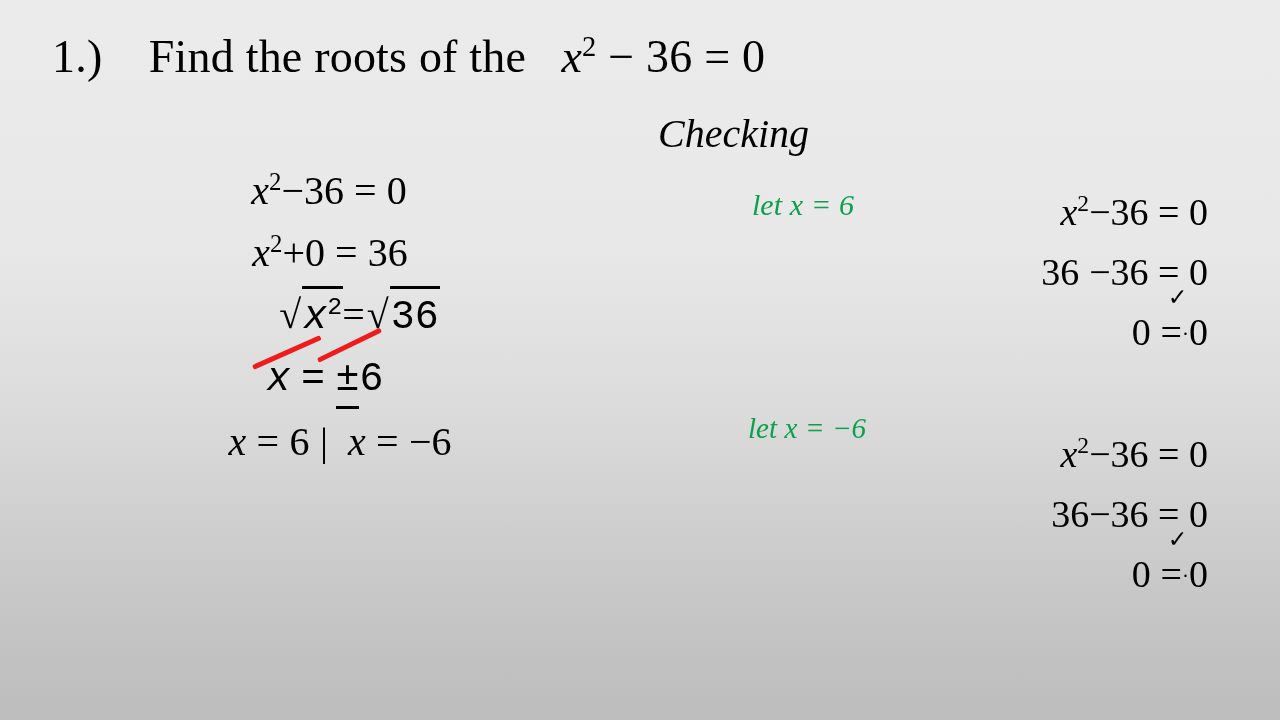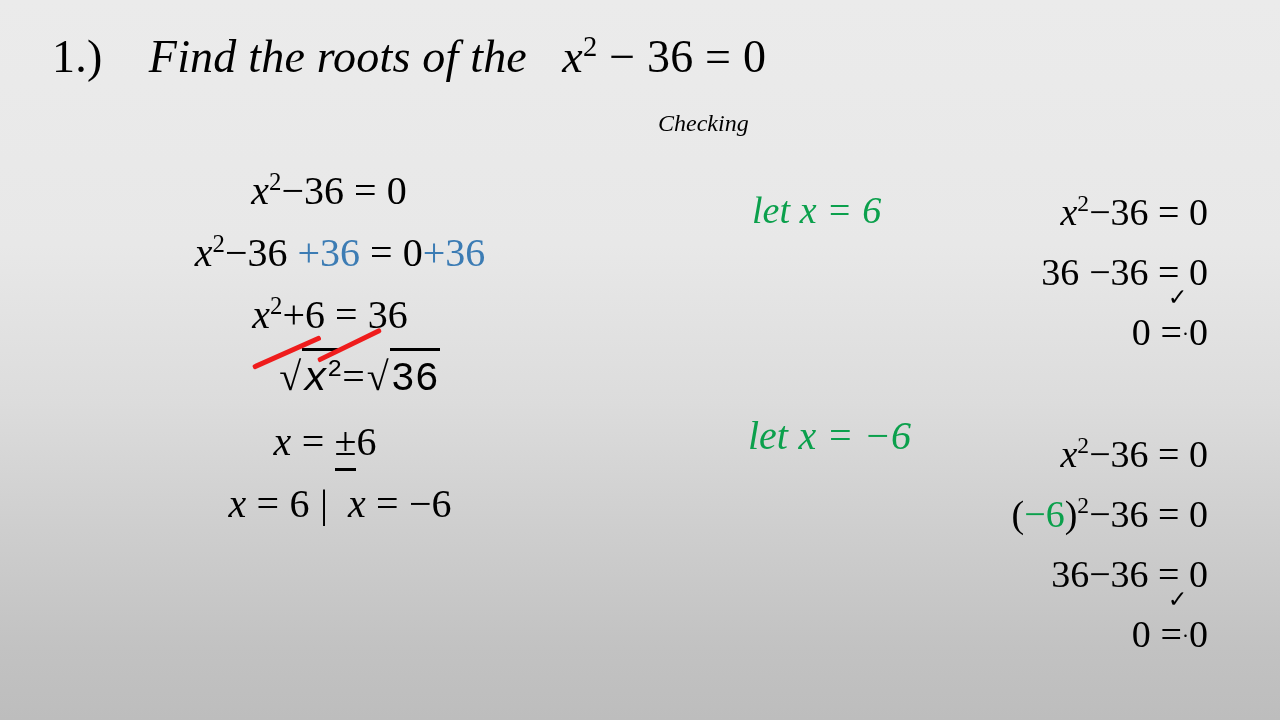--- a/index.html
+++ b/index.html
@@ -35,41 +35,41 @@
   
   #title {
     position: absolute;
     left: 52px;
     top: 30px;
     font-size: 46px;
     white-space: nowrap;
     letter-spacing: 0.2px;
   }
   #title .num { font-style: normal; }
-  #title .phrase { font-style: italic; }
+  #title .phrase { }
 
   
   #work {
     position: absolute;
     left: 60px;
     top: 160px;
     width: 560px;
     font-size: 40px;
     line-height: 62px;
   }
   #work .row {
     white-space: nowrap;
     text-align: center;
     position: relative;
   }
   #work .row.r1 { text-align: center; padding-right: 22px; }
   #work .row.r2 { text-align: center; padding-right: 0px; }
   #work .row.r3 { text-align: center; padding-right: 20px; }
   #work .row.r4 { text-align: center; padding-right: 8px; padding-left: 44px; }
-  #work .row.r5 { text-align: center; padding-right: 30px; }
+  #work .row.r5 { text-align: center; padding-right: 30px; font-family: Liberation Mono, monospace; }
   #work .row.r6 { text-align: center; padding-right: 0px; }
   .blue { color: #3c7cb4; }
 
   
   .rad {
     display: inline-block;
     position: relative;
     padding-left: 2px;
   }
   .rad > .glyph {
@@ -107,21 +107,21 @@
     left: 0.02em; right: 0.02em;
     bottom: 0.06em;
     border-bottom: 3px solid #000;
   }
 
   
   #checking-title {
     position: absolute;
     left: 658px;
     top: 110px;
-    font-size: 24px;
+    font-size: 40px;
     font-style: italic;
     white-space: nowrap;
   }
   #check {
     position: absolute;
     left: 700px;
     top: 182px;
     width: 508px;
     font-size: 38px;
     line-height: 60px;
@@ -129,30 +129,30 @@
   #check .row {
     white-space: nowrap;
     text-align: right;
     position: relative;
   }
   .green { color: #0ba04c; }
   .let-row-1 {
     position: absolute;
     left: 752px;
     top: 188px;
-    font-size: 38px;
+    font-size: 30px;
     font-style: italic;
     color: #0ba04c;
     white-space: nowrap;
   }
   .let-row-2 {
     position: absolute;
     left: 748px;
     top: 412px;
-    font-size: 40px;
+    font-size: 29px;
     font-style: italic;
     color: #0ba04c;
     white-space: nowrap;
   }
 
   
   .eqcheck {
     display: inline-block;
     position: relative;
   }
@@ -181,26 +181,23 @@
     <span class="mi">x</span><span class="sup-n">2</span>
     <span class="mn">− 36 = 0</span>
   </div>
 
   <div id="work">
 
     <div class="row r1">
       <span class="mi">x</span><span class="sup-n">2</span><span class="mn">−36 = 0</span>
     </div>
 
-    <div class="row r2">
-      <span class="mi">x</span><span class="sup-n">2</span><span class="mn">−36&nbsp;</span><span class="mn blue">+36</span><span class="mn">&nbsp;= 0</span><span class="mn blue">+36</span>
-    </div>
 
     <div class="row r3">
-      <span class="mi">x</span><span class="sup-n">2</span><span class="mn">+6 = 36</span>
+      <span class="mi">x</span><span class="sup-n">2</span><span class="mn">+0 = 36</span>
     </div>
 
     <div class="row r4">
       <span class="rad"><span class="glyph">√</span><span class="radbody"><span class="mi">x</span><span class="sup-n">2</span></span><span class="bar"></span></span><span class="mn">=</span><span class="rad"><span class="glyph">√</span><span class="radbody mn">36</span><span class="bar"></span></span>
     </div>
 
     <div class="row r5">
       <span class="mi">x</span><span class="sp"></span><span class="mn">=</span><span class="sp"></span><span class="mn pm-underline">±</span><span class="mn">6</span>
     </div>
 
@@ -236,23 +233,20 @@
     <div class="row">
       <span class="mn">0</span><span class="sp"></span><span class="mn eqcheck"><span class="tick">✓</span><span>=</span></span><span class="dot">·</span><span class="mn">0</span>
     </div>
 
     <div class="row">&nbsp;</div>
 
     <div class="row">
       <span class="mi">x</span><span class="sup-n">2</span><span class="mn">−36 = 0</span>
     </div>
 
-    <div class="row">
-      <span class="mn">(</span><span class="mn green">−6</span><span class="mn">)</span><span class="sup-n">2</span><span class="mn">−36 = 0</span>
-    </div>
 
     <div class="row">
       <span class="mn">36</span><span class="mn">−36 = 0</span>
     </div>
 
     <div class="row">
       <span class="mn">0</span><span class="sp"></span><span class="mn eqcheck"><span class="tick">✓</span><span>=</span></span><span class="dot">·</span><span class="mn">0</span>
     </div>
 
   </div>

